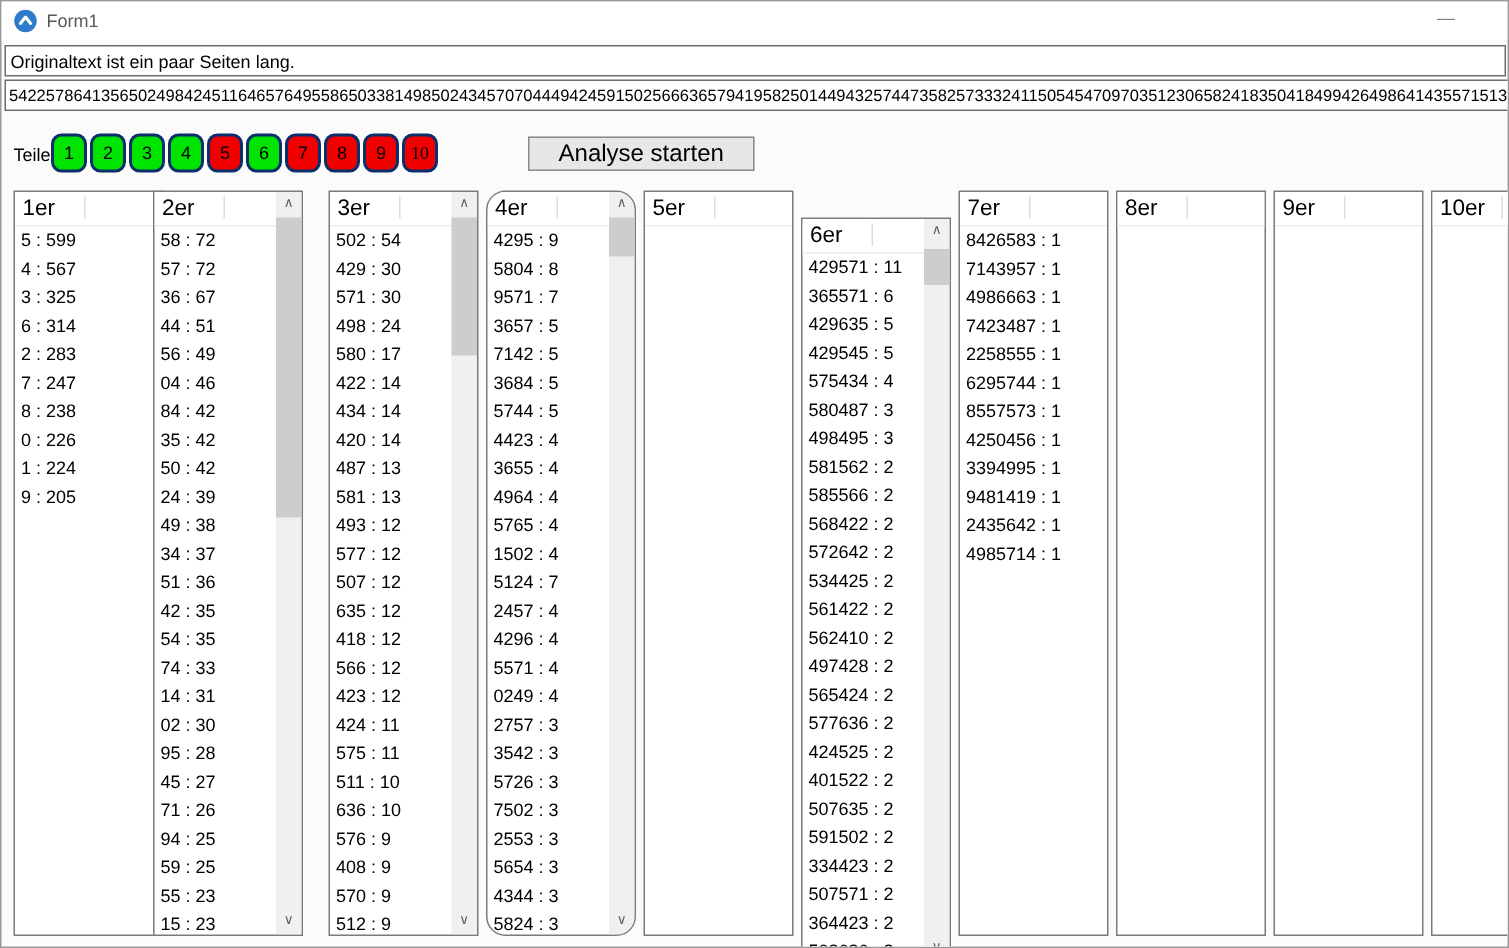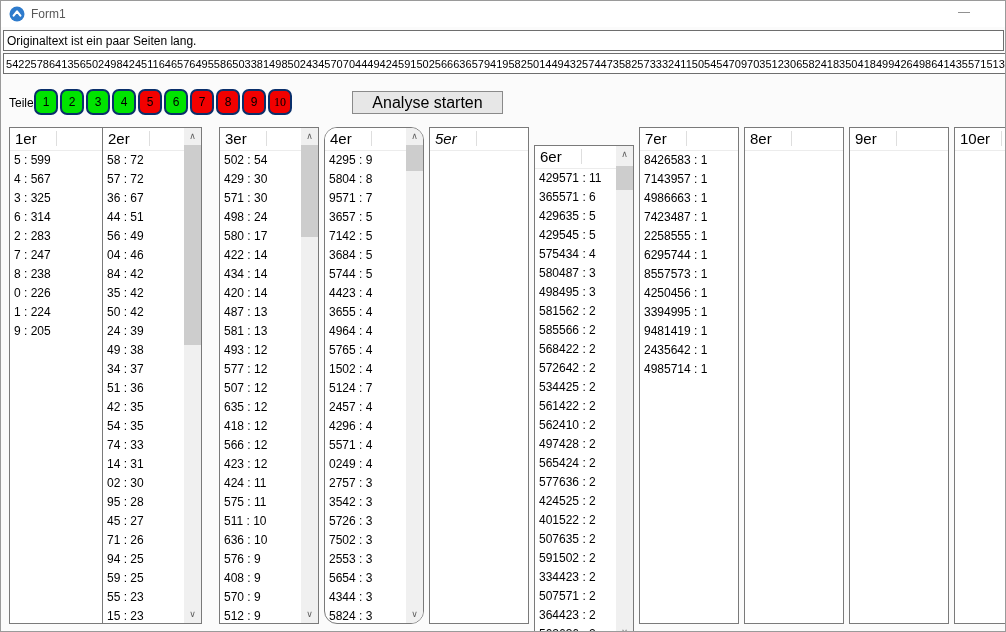--- a/index.html
+++ b/index.html
@@ -193,21 +193,21 @@
             <div class="lv-item">4344 : 3</div>
             <div class="lv-item">5824 : 3</div>
           </div>
         </div>
         <div class="sb">
           <div class="sb-btn sb-up">∧</div>
           <div class="sb-thumb" style="top: 17px; height: 26px;"></div>
           <div class="sb-btn sb-down">∨</div>
         </div>
       </div>
-      <div class="lv" style="left: 428px; font-style: italic;">
+      <div class="lv" style="left: 428px;">
         <div class="lv-content">
           <div class="lv-header">5er<div class="col-div"></div></div>
           <div class="lv-items"></div>
         </div>
       </div>
       <div class="lv" style="left: 533px; margin-top: 18px;">
         <div class="lv-content has-sb">
           <div class="lv-header">6er<div class="col-div"></div></div>
           <div class="lv-items">
             <div class="lv-item">429571 : 11</div>

